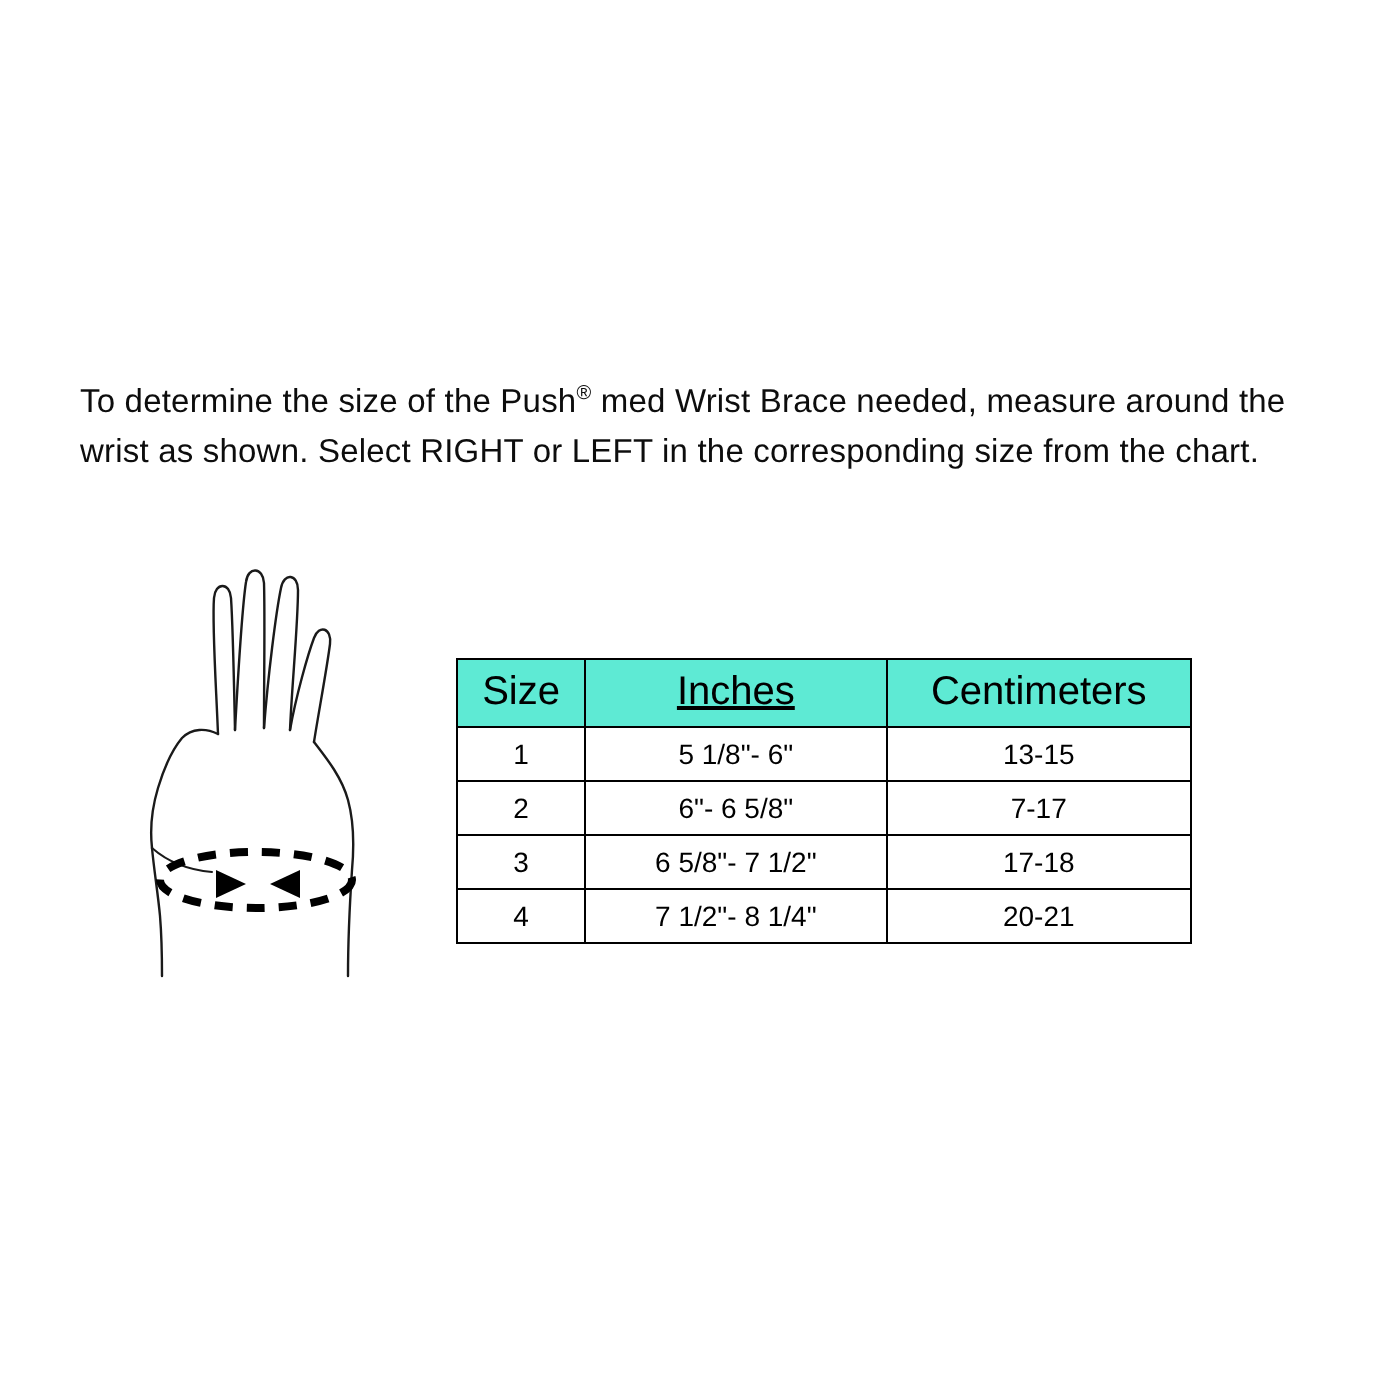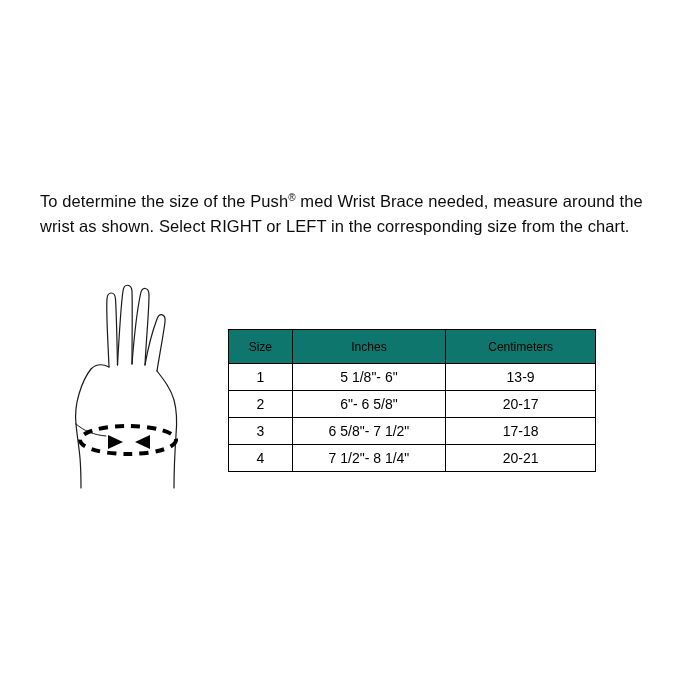--- a/index.html
+++ b/index.html
@@ -59,31 +59,31 @@
   #size-table th,
   #size-table td {
     border: 1px solid #000000;
     text-align: center;
     vertical-align: middle;
     padding: 0;
     font-weight: normal;
     color: #000000;
   }
   #size-table thead th {
-    background: #0f766e;
+    background: #5eead4;
     height: 33px;
-    font-size: 12px;
+    font-size: 20px;
   }
   #size-table tbody td {
     background: #ffffff;
     height: 26px;
     font-size: 14px;
   }
   #size-table .col-size  { width: 68px; }
-  #size-table .col-inch  { width: 168px; }
+  #size-table .col-inch  { width: 168px; text-decoration: underline; }
   #size-table .col-cm    { width: 160px; }
 </style>
 </head>
 <body>
 
 <div id="page">
 
   <p id="instructions"><span>To determine the size of the Push</span><span class="sup">®</span><span> med Wrist Brace needed, measure around the wrist as shown. Select RIGHT or LEFT in the corresponding size from the chart.</span></p>
 
   <div id="hand-figure">
@@ -123,26 +123,26 @@
       <tr>
         <th class="col-size">Size</th>
         <th class="col-inch">Inches</th>
         <th class="col-cm">Centimeters</th>
       </tr>
     </thead>
     <tbody>
       <tr>
         <td>1</td>
         <td>5 1/8"- 6"</td>
-        <td>13-9</td>
+        <td>13-15</td>
       </tr>
       <tr>
         <td>2</td>
         <td>6"- 6 5/8"</td>
-        <td>20-17</td>
+        <td>7-17</td>
       </tr>
       <tr>
         <td>3</td>
         <td>6 5/8"- 7 1/2"</td>
         <td>17-18</td>
       </tr>
       <tr>
         <td>4</td>
         <td>7 1/2"- 8 1/4"</td>
         <td>20-21</td>

